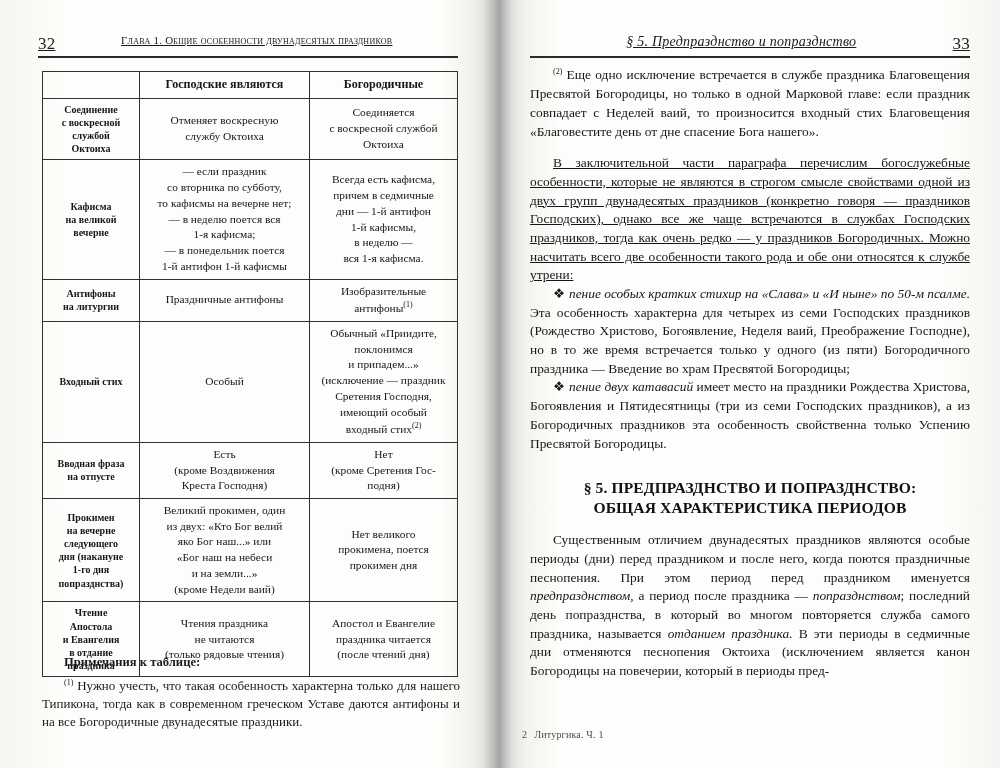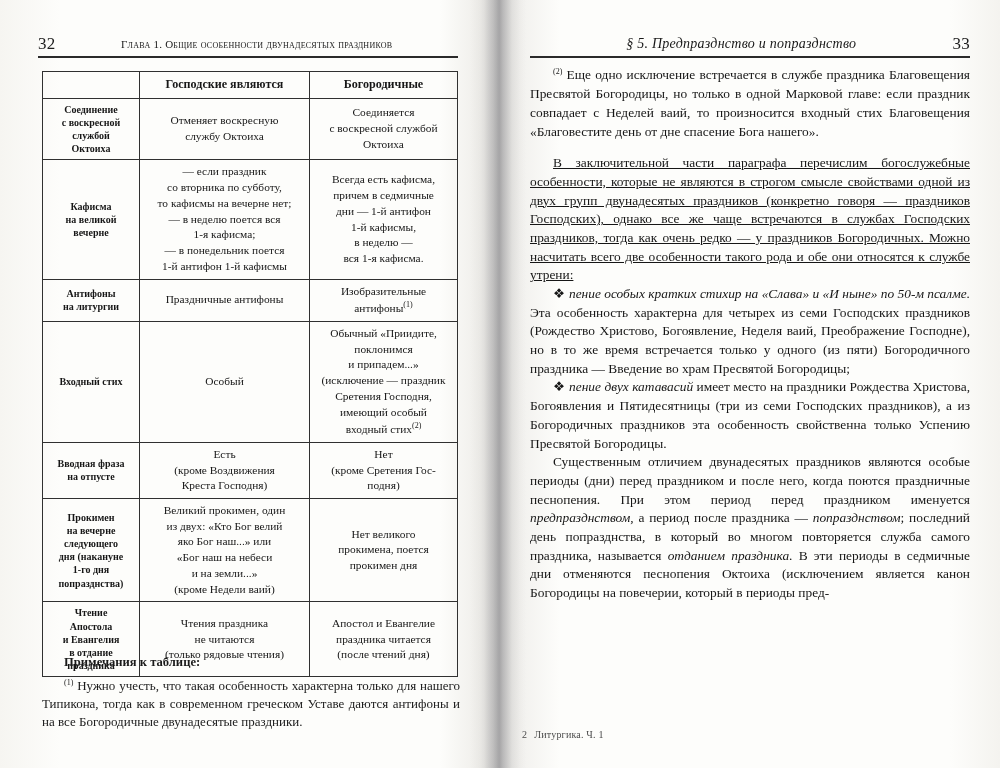--- a/index.html
+++ b/index.html
@@ -51,21 +51,22 @@
     position: absolute;
     left: 500px; top: 0;
     width: 500px; height: 768px;
   }
 
   .running-head {
     position: absolute;
     top: 34px;
     height: 20px;
     display: flex;
-    align-items: center;
+    align-items: flex-start;
+    text-decoration: underline;
   }
   .rh-left { left: 38px; width: 420px; }
   .rh-right { left: 30px; width: 440px; }
 
   .folio {
     font-size: 17px;
     font-family: "Liberation Serif", serif;
     letter-spacing: 0.2px;
     color: #1d1d1d;
   }
@@ -288,20 +289,24 @@
   <div class="rp-body">
 
     <p class="para"><sup class="fn">(2)</sup> <span>Еще одно исключение встречается в службе праздника Благовещения Пресвятой Богородицы, но только в одной Марковой главе: если праздник совпадает с Неделей ваий, то произносится входный стих Благовещения «Благовестите день от дне спасение Бога нашего».</span></p>
 
     <p class="para">В заключительной части параграфа перечислим богослужебные особенности, которые не являются в строгом смысле свойствами одной из двух групп двунадесятых праздников (конкретно говоря — праздников Господских), однако все же чаще встречаются в службах Господских праздников, тогда как очень редко — у праздников Богородичных. Можно насчитать всего две особенности такого рода и обе они относятся к службе утрени:</p>
 
     <p class="bullet"><span class="bul-glyph">❖</span> <span class="ital">пение особых кратких стихир на «Слава» и «И ныне» по 50-м псалме.</span><span> Эта особенность характерна для четырех из семи Господских праздников (Рождество Христово, Богоявление, Неделя ваий, Преображение Господне), но в то же время встречается только у одного (из пяти) Богородичного праздника — Введение во храм Пресвятой Богородицы;</span></p>
 
     <p class="bullet"><span class="bul-glyph">❖</span> <span class="ital">пение двух катавасий</span><span> имеет место на праздники Рождества Христова, Богоявления и Пятидесятницы (три из семи Господских праздников), а из Богородичных праздников эта особенность свойственна только Успению Пресвятой Богородицы.</span></p>
 
+    <h2 class="section-head">
+      <span class="ln">§ 5. ПРЕДПРАЗДНСТВО И ПОПРАЗДНСТВО:</span>
+      <span class="ln">ОБЩАЯ ХАРАКТЕРИСТИКА ПЕРИОДОВ</span>
+    </h2>
 
     <p class="para"><span>Существенным отличием двунадесятых праздников являются особые периоды (дни) перед праздником и после него, когда поются праздничные песнопения. При этом период перед праздником именуется </span><span class="ital">предпразднством</span><span>, а период после праздника — </span><span class="ital">попразднством</span><span>; последний день попразднства, в который во многом повторяется служба самого праздника, называется </span><span class="ital">отданием праздника</span><span>. В эти периоды в седмичные дни отменяются песнопения Октоиха (исключением является канон Богородицы на повечерии, который в периоды пред-</span></p>
   </div>
 
   <div class="sig-line">
     <span class="num">2</span><span>Литургика. Ч. 1</span>
   </div>
 </div>
 
 </body></html>

